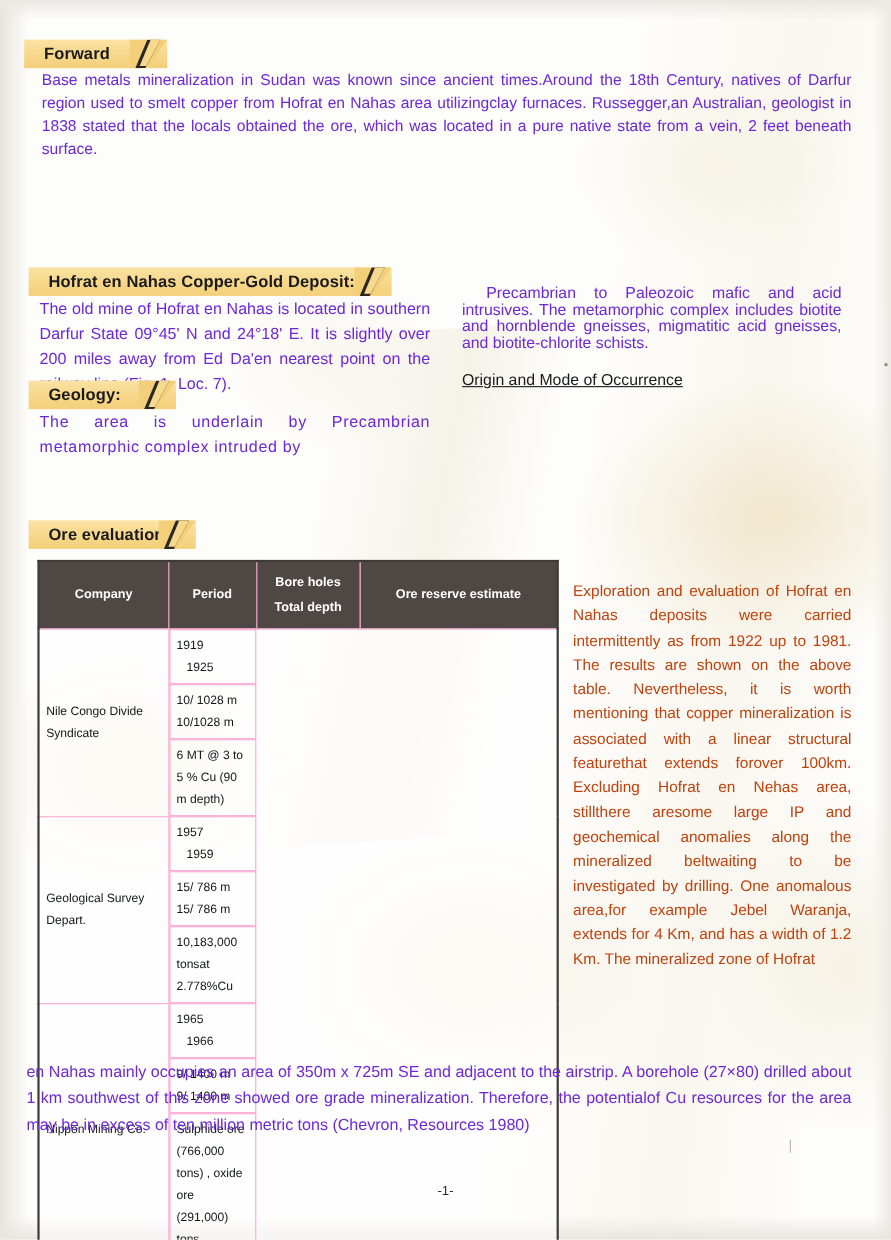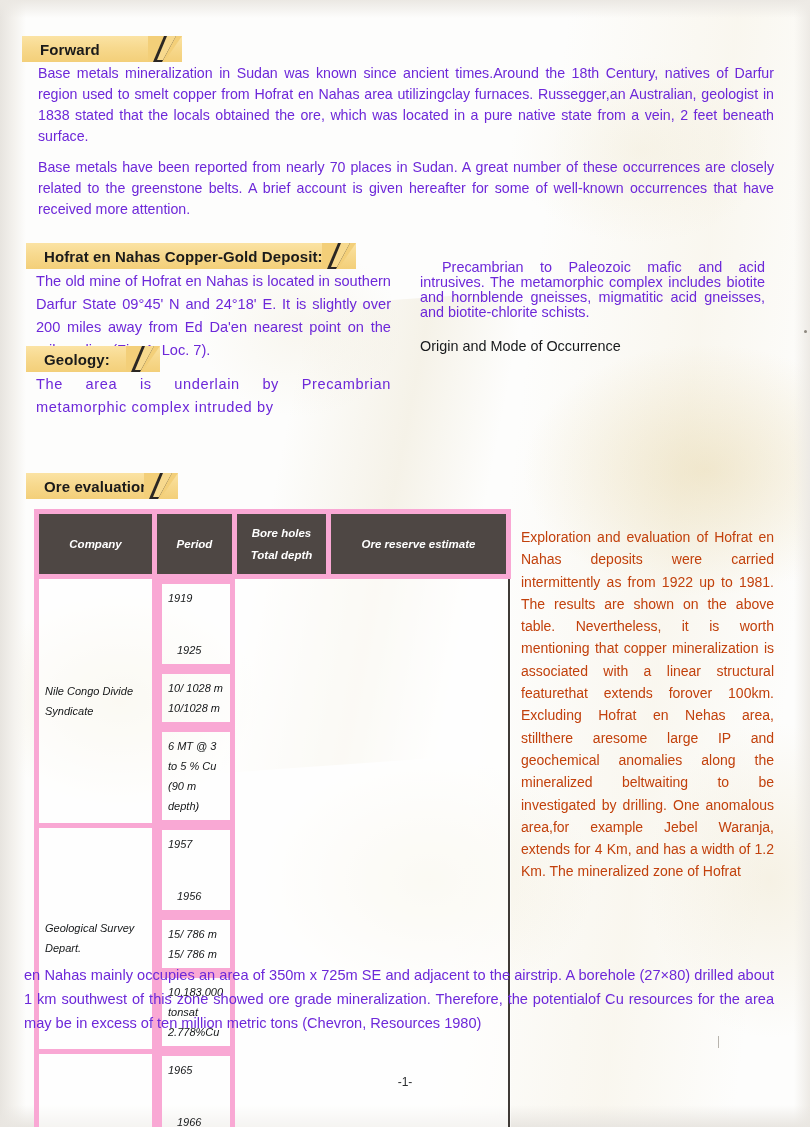--- a/index.html
+++ b/index.html
@@ -107,53 +107,53 @@
     line-height: 21px;
     text-align: justify;
     color: #6d28d9;
   }
 
   .sec-sub {
     position: absolute;
     font-size: 14.2px;
     line-height: 21px;
     color: #17191b;
+    text-decoration: underline;
   }
 
   
   .ore-table {
     position: absolute;
     border-collapse: collapse;
     table-layout: fixed;
     background: rgba(255,255,255,.55);
     border: 2px solid #3f3a36;
   }
   .ore-table th, .ore-table td {
-    border: 5px solid #f9a8d4;
+    border: 1px solid #f9a8d4;
     vertical-align: middle;
     padding: 4px 6px;
-    font-style: italic;
   }
   .ore-table thead th {
     background: #4e4744;
     color: #ffffff;
     font-size: 11.5px;
     font-weight: bold;
     text-align: center;
     height: 52px;
     line-height: 15px;
   }
   .ore-table tbody td {
     font-size: 11px;
     color: #141618;
     line-height: 20px;
   }
   .cell-lines { display: block; }
   .cell-lines span { display: block; }
-  .cell-lines span.ind { padding-left: 9px; margin-top: 32px; }
+  .cell-lines span.ind { padding-left: 9px; }
   .cell-company span { display: block; }
 
   
   .side-col {
     position: absolute;
     font-size: 14px;
     line-height: 22.3px;
     text-align: justify;
     color: #c2410c;
   }
@@ -190,34 +190,33 @@
   <div class="scan-tint"></div>
   <div class="scan-streak"></div>
   <div class="scan-edge-left"></div>
   <div class="scan-edge-top"></div>
   <div class="scan-edge-right"></div>
   <div class="scan-edge-bottom"></div>
 </div>
 
 <div class="content">
 
-  <div class="banner" style="left:22px; top:36px; width:160px;">
+  <div class="banner" style="left:22px; top:36px; width:130px;">
     <span class="banner-text">Forward</span>
     <span class="banner-tail">
       <svg width="34" height="26" viewBox="0 0 34 26">
         <polygon points="0,0 34,0 16,26 0,26" fill="#f3cf79"></polygon>
         <polygon points="16,0 28,0 14,26 5,26" fill="#2b2723"></polygon>
         <polygon points="19,0 28,0 15,24 9,24" fill="#f7d98e"></polygon>
       </svg>
     </span>
   </div>
 
   <div class="para" style="left:38px; top:63px; width:736px;">Base metals mineralization in Sudan was known since ancient times.Around the 18th Century, natives of Darfur region used to smelt copper from Hofrat en Nahas area utilizingclay furnaces. Russegger,an Australian, geologist in 1838 stated that the locals obtained the ore, which was located in a pure native state from a vein, 2 feet beneath surface.</div>
 
-  <div class="para" style="left:38px; top:157px; width:736px;">Base metals have been reported from nearly 70 places in Sudan. A great number of these occurrences are closely related to the greenstone belts. A brief account is given hereafter for some of well-known occurrences that have received more attention.</div>
 
   <div class="banner" style="left:26px; top:243px; width:330px;">
     <span class="banner-text">Hofrat en Nahas Copper-Gold Deposit:</span>
     <span class="banner-tail">
       <svg width="34" height="26" viewBox="0 0 34 26">
         <polygon points="0,0 34,0 16,26 0,26" fill="#f3cf79"></polygon>
         <polygon points="16,0 28,0 14,26 5,26" fill="#2b2723"></polygon>
         <polygon points="19,0 28,0 15,24 9,24" fill="#f7d98e"></polygon>
       </svg>
     </span>
@@ -294,21 +293,21 @@
         </td>
       </tr>
 
       <tr style="height:56px;">
         <td class="cell-company">
           <span>Geological Survey</span>
           <span>Depart.</span>
         </td>
         <td class="cell-lines">
           <span>1957</span>
-          <span class="ind">1956</span>
+          <span class="ind">1959</span>
         </td>
         <td class="cell-lines">
           <span>15/ 786 m</span>
           <span>15/ 786 m</span>
         </td>
         <td class="cell-lines">
           <span>10,183,000 tonsat 2.778%Cu</span>
           <span></span>
         </td>
       </tr>

